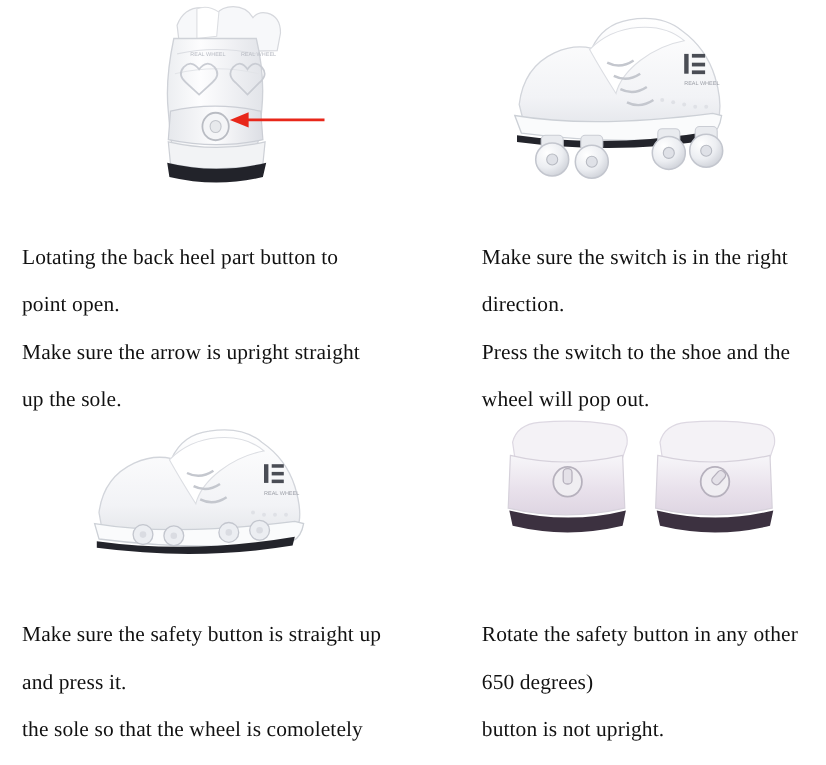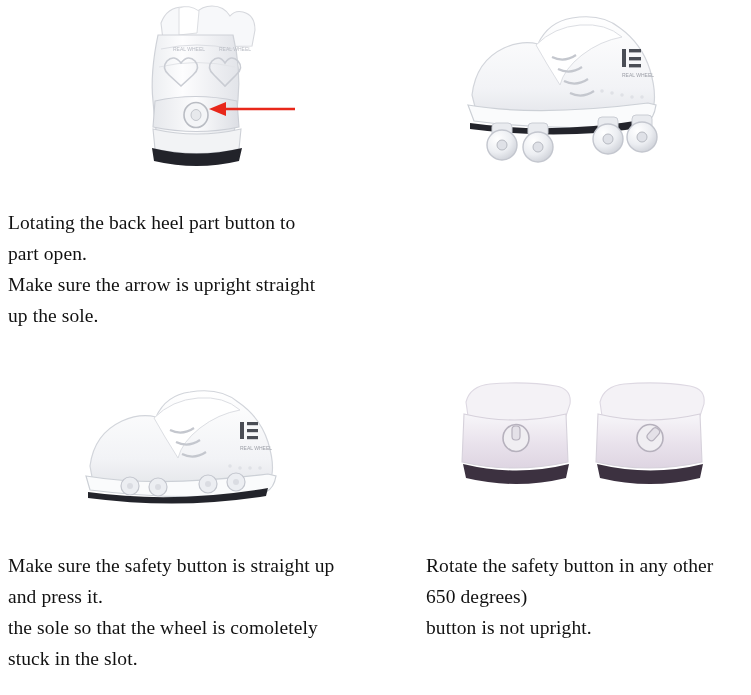--- a/index.html
+++ b/index.html
@@ -39,21 +39,21 @@
     align-items: flex-end;
     justify-content: center;
   }
   .caption {
     font-size: 19.5px;
     line-height: 31px;
     color: #111111;
     letter-spacing: 0.1px;
   }
   .caption p {
-    margin: 0;
+    margin: 12px;
   }
 
   
   .c1 .figure { height: 185px; }
   .c1 .caption { padding: 22px 24px 0 8px; }
 
   
   .c2 .figure { height: 185px; }
   .c2 .caption { padding: 22px 6px 0 6px; }
 
@@ -112,21 +112,21 @@
           <path d="M57 143 q44 11 90 0 l-3 13 q-42 10 -85 0 z" fill="#22232a"></path>
 
           <g>
             <line x1="200" y1="104" x2="128" y2="104" stroke="#e8271a" stroke-width="2.6"></line>
             <polygon points="114,104 131,97 131,111" fill="#e8271a"></polygon>
           </g>
         </svg>
       </div>
       <div class="caption">
         <p>Lotating the back heel part button to</p>
-        <p>part open.</p>
+        <p>point open.</p>
         <p>Make sure the arrow is upright straight</p>
         <p>up the sole.</p>
       </div>
     </div>
 
     <div class="cell c2">
       <div class="figure">
         <svg width="300" height="180" viewBox="0 0 300 180">
           <defs>
             <linearGradient id="g2" x1="0" y1="0" x2="0" y2="1">
@@ -182,20 +182,26 @@
             <circle cx="66" cy="140" r="5" fill="#dfe1e7" stroke="#b7bac2"></circle>
             <circle cx="102" cy="142" r="15" fill="url(#wheel)" stroke="#c3c6ce" stroke-width="1.4"></circle>
             <circle cx="102" cy="142" r="5" fill="#dfe1e7" stroke="#b7bac2"></circle>
             <circle cx="172" cy="134" r="15" fill="url(#wheel)" stroke="#c3c6ce" stroke-width="1.4"></circle>
             <circle cx="172" cy="134" r="5" fill="#dfe1e7" stroke="#b7bac2"></circle>
             <circle cx="206" cy="132" r="15" fill="url(#wheel)" stroke="#c3c6ce" stroke-width="1.4"></circle>
             <circle cx="206" cy="132" r="5" fill="#dfe1e7" stroke="#b7bac2"></circle>
           </g>
         </svg>
       </div>
+      <div class="caption">
+        <p>Make sure the switch is in the right</p>
+        <p>direction.</p>
+        <p>Press the switch to the shoe and the</p>
+        <p>wheel will pop out.</p>
+      </div>
     </div>
 
     <div class="cell c3">
       <div class="figure">
         <svg width="300" height="150" viewBox="0 0 300 150">
           <defs>
             <linearGradient id="g3" x1="0" y1="0" x2="0" y2="1">
               <stop offset="0%" stop-color="#ffffff"></stop>
               <stop offset="70%" stop-color="#f2f3f6"></stop>
               <stop offset="100%" stop-color="#e4e6ea"></stop>

